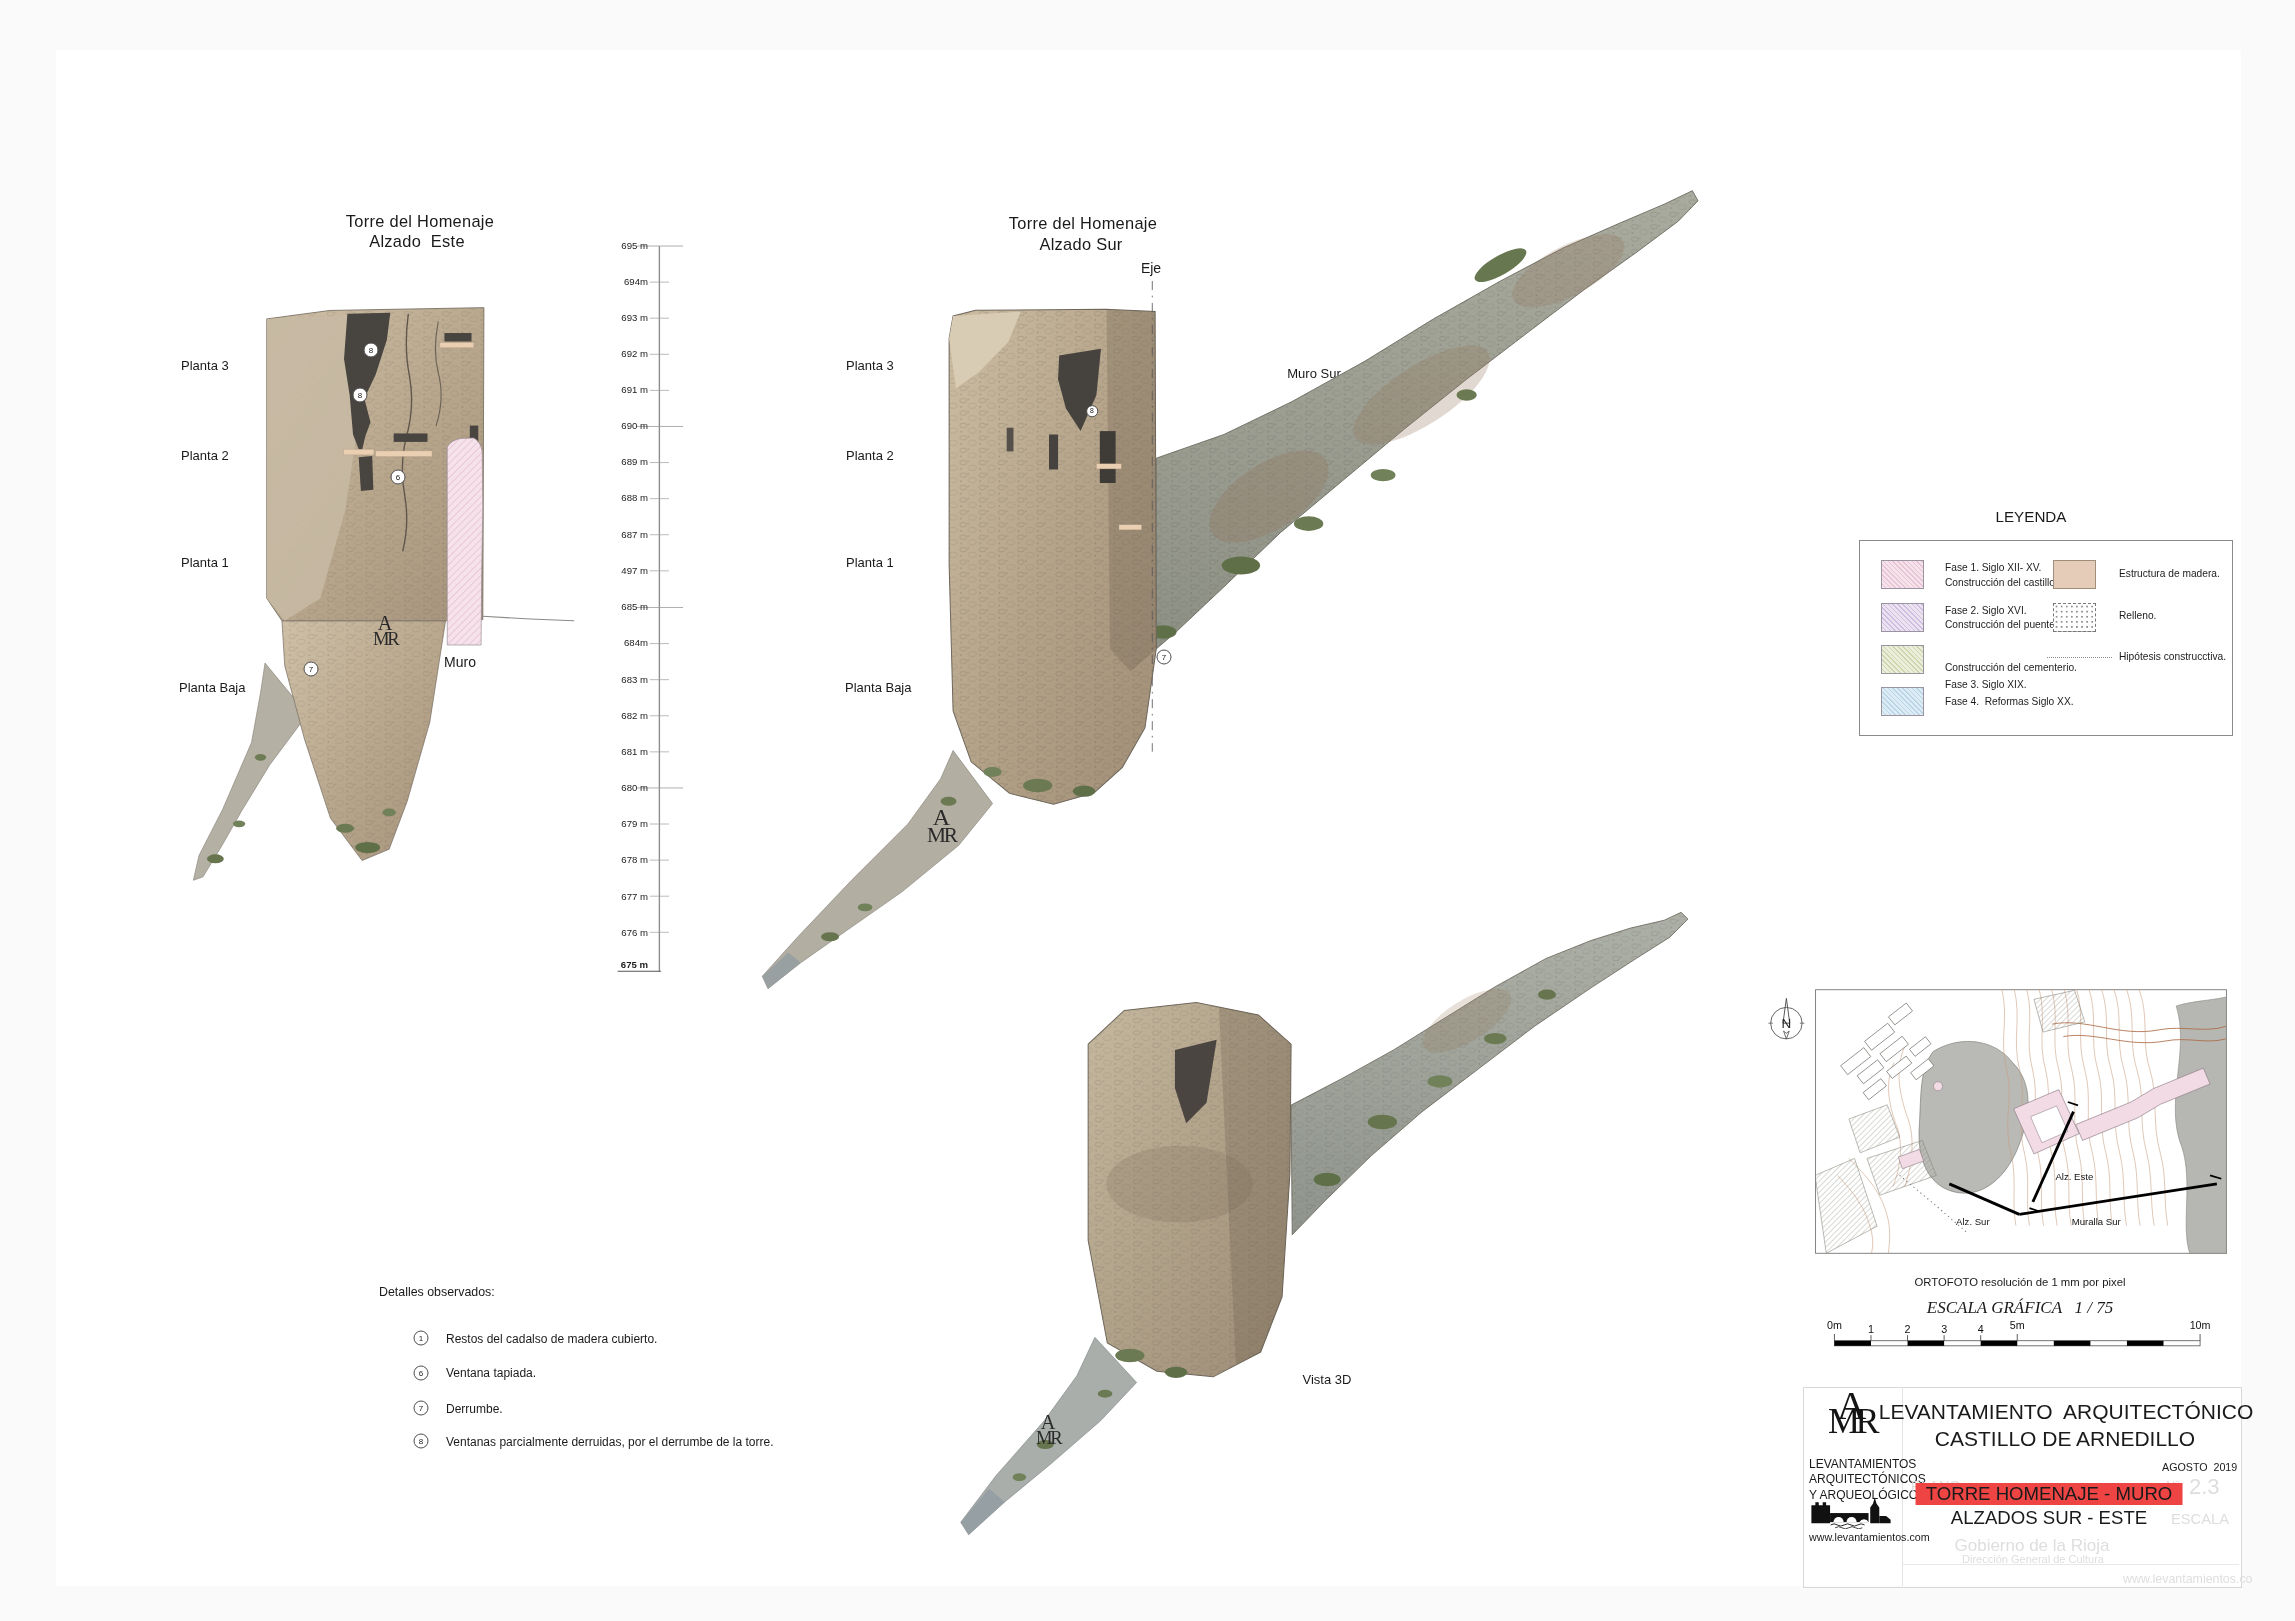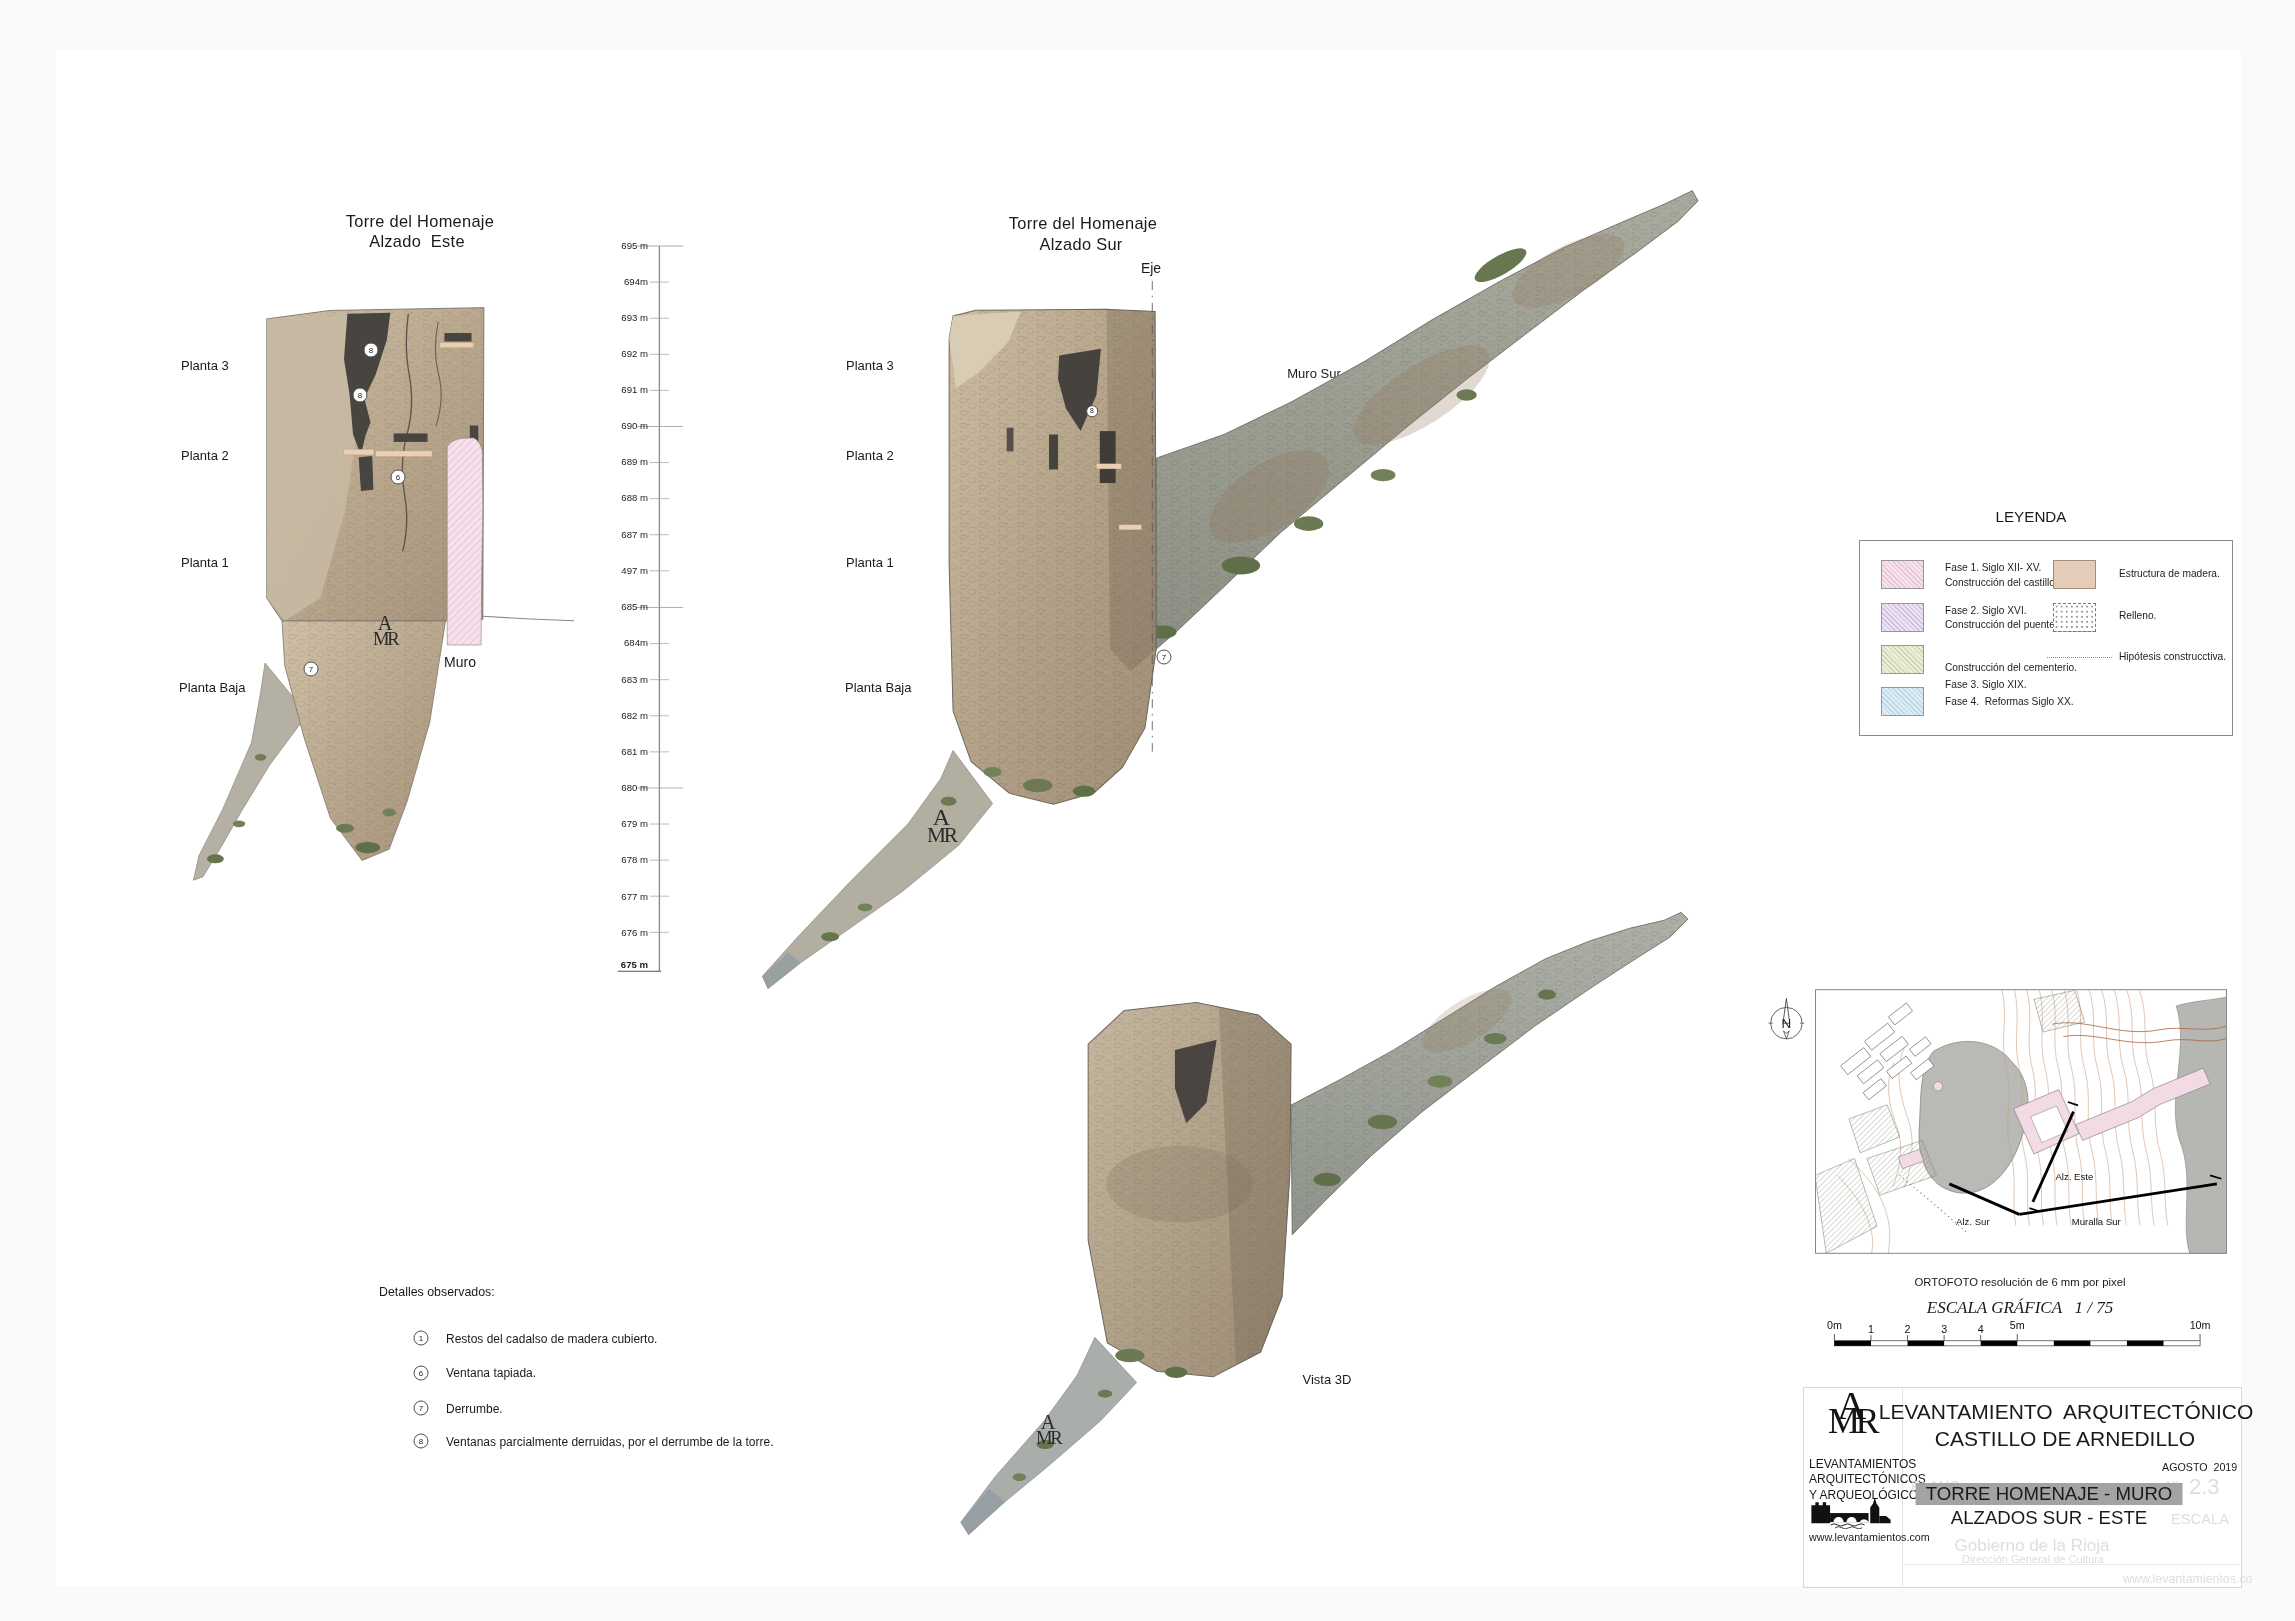--- a/index.html
+++ b/index.html
@@ -390,21 +390,21 @@
       <line x1="238" y1="345" x2="362" y2="399"></line>
       <line x1="448" y1="200" x2="466" y2="206" stroke-width="3"></line>
       <line x1="380" y1="388" x2="398" y2="394" stroke-width="3"></line>
       <line x1="700" y1="330" x2="720" y2="336" stroke-width="3"></line>
     </g>
     <text x="426" y="338" font-size="17" font-family="Liberation Sans, sans-serif" fill="#111">Alz. Este</text>
     <text x="250" y="418" font-size="17" font-family="Liberation Sans, sans-serif" fill="#111">Alz. Sur</text>
     <text x="455" y="418" font-size="17" font-family="Liberation Sans, sans-serif" fill="#111">Muralla Sur</text>
   </svg>
 
-  <div class="lbl ctr" style="left:2020px;top:1276px;font-size:11.3px;">ORTOFOTO resolución de 6 mm por pixel</div>
+  <div class="lbl ctr" style="left:2020px;top:1276px;font-size:11.3px;">ORTOFOTO resolución de 1 mm por pixel</div>
   <div class="lbl ctr" style="left:2020px;top:1298px;font-size:17px;font-style:italic;font-family:'Liberation Serif',serif;">ESCALA GRÁFICA   1 / 75</div>
 
   <svg class="abs" style="left:1822px;top:1317px;" width="395" height="34" viewBox="0 0 700 60">
     <text x="22" y="22" text-anchor="middle" font-size="19" font-family="Liberation Sans, sans-serif" fill="#111">0m</text>
     <text x="86.8" y="28" text-anchor="middle" font-size="19" font-family="Liberation Sans, sans-serif" fill="#111">1</text>
     <text x="151.6" y="28" text-anchor="middle" font-size="19" font-family="Liberation Sans, sans-serif" fill="#111">2</text>
     <text x="216.4" y="28" text-anchor="middle" font-size="19" font-family="Liberation Sans, sans-serif" fill="#111">3</text>
     <text x="281.2" y="28" text-anchor="middle" font-size="19" font-family="Liberation Sans, sans-serif" fill="#111">4</text>
     <text x="346" y="22" text-anchor="middle" font-size="19" font-family="Liberation Sans, sans-serif" fill="#111">5m</text>
     <text x="670" y="22" text-anchor="middle" font-size="19" font-family="Liberation Sans, sans-serif" fill="#111">10m</text>
@@ -456,16 +456,16 @@
   <div class="lbl faint" style="left:2189px;top:1474px;font-size:22px;">2.3</div>
   <div class="lbl faint" style="left:2171px;top:1511px;font-size:14.7px;">ESCALA</div>
   <div class="lbl faint ctr" style="left:2032px;top:1536px;font-size:17px;">Gobierno de la Rioja</div>
   <div class="lbl faint ctr" style="left:2033px;top:1553px;font-size:11px;">Dirección General de Cultura</div>
   <div class="tb-line" style="left:1902px;top:1564px;width:337px;"></div>
   <div class="lbl faint" style="left:2123px;top:1572px;font-size:12.4px;">www.levantamientos.co</div>
 
   <div class="lbl ctr" style="left:2066px;top:1400px;font-size:21px;">LEVANTAMIENTO  ARQUITECTÓNICO</div>
   <div class="lbl ctr" style="left:2065px;top:1427px;font-size:21px;">CASTILLO DE ARNEDILLO</div>
   <div class="lbl" style="left:2162px;top:1461px;font-size:10.7px;">AGOSTO  2019</div>
-  <div class="lbl ctr" style="left:2049px;top:1483px;font-size:18.6px;background:#a3a3a3;padding:0 10.2px;">TORRE HOMENAJE - MURO</div>
+  <div class="lbl ctr" style="left:2049px;top:1483px;font-size:18.6px;background:#ef4444;padding:0 10.2px;">TORRE HOMENAJE - MURO</div>
   <div class="lbl ctr" style="left:2049px;top:1507px;font-size:18.6px;background:#fff;padding:0 10.2px;">ALZADOS SUR - ESTE</div>
 </div>
 
 
 </body></html>

